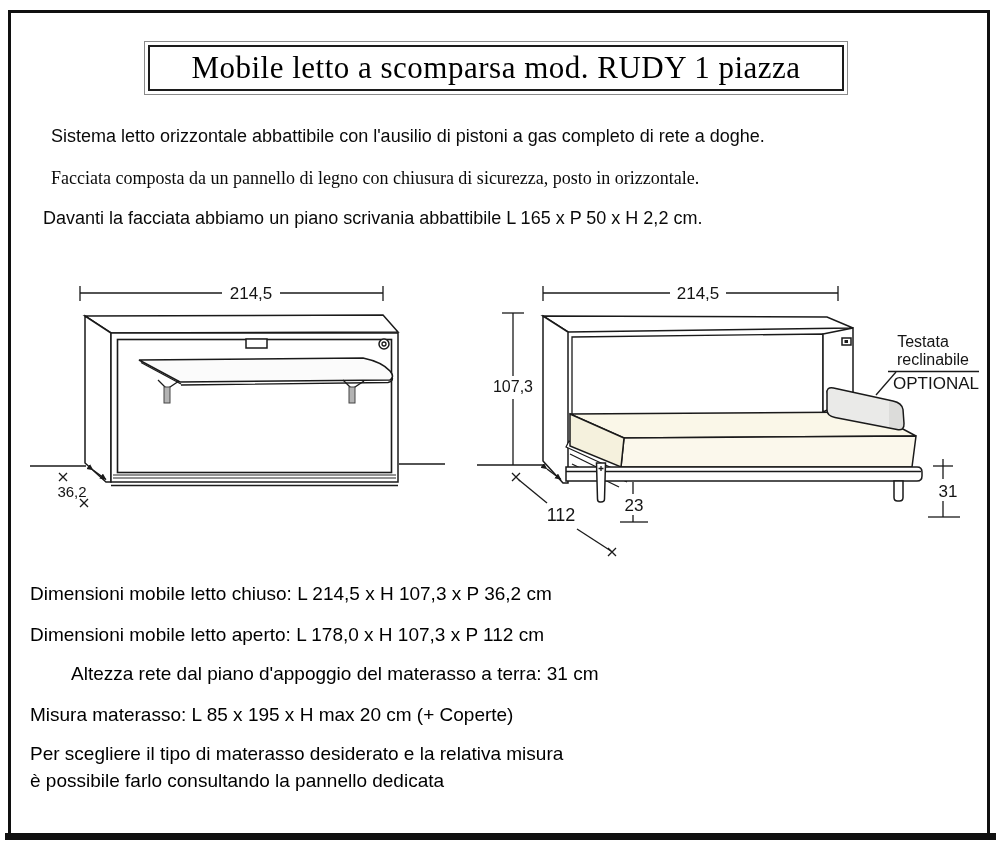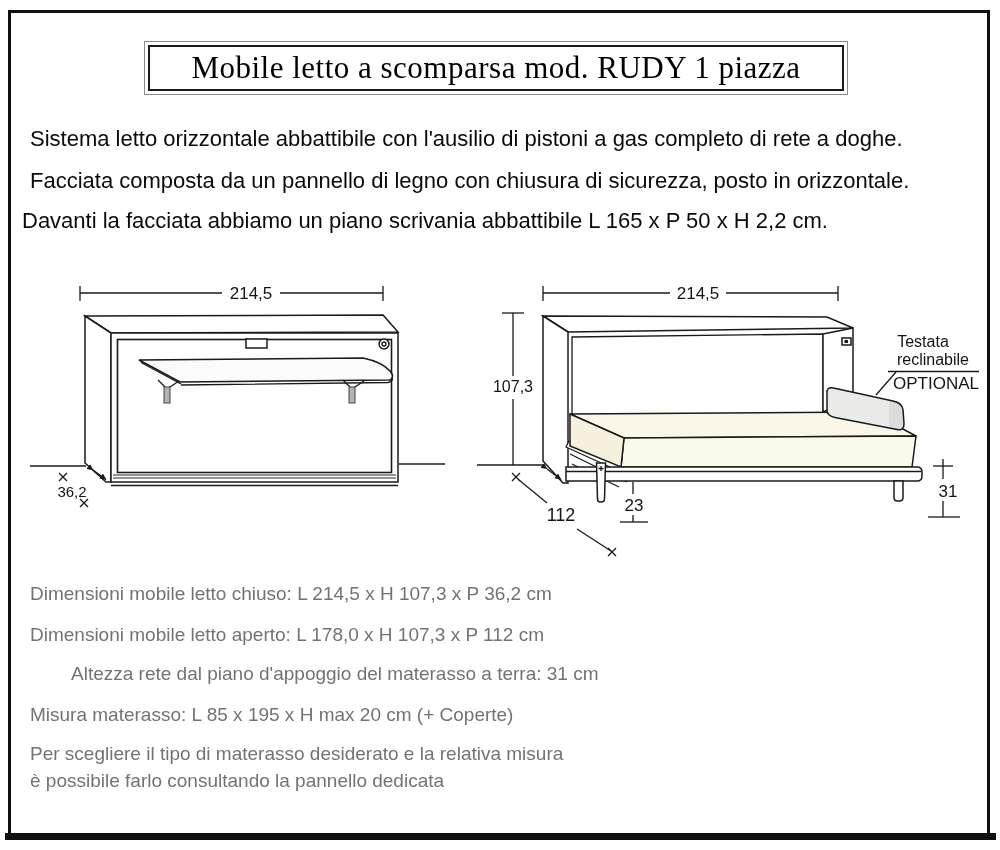--- a/index.html
+++ b/index.html
@@ -16,38 +16,38 @@
   .title-box{
     left:144px;top:41px;width:704px;height:54px;box-sizing:border-box;
     border:1px solid #8a8a8a;padding:3px;background:#fff;
   }
   .title-inner{
     width:100%;height:100%;box-sizing:border-box;border:2px solid #1c1c1c;
     display:flex;align-items:center;justify-content:center;
     font-family:"Liberation Serif","DejaVu Serif",serif;
     font-size:31px;letter-spacing:0.5px;white-space:nowrap;color:#000;
   }
-  .desc{font-size:22px;white-space:nowrap;color:#0a0a0a;}
-  .spec{font-size:19px;white-space:nowrap;color:#737373;}
+  .desc{font-size:18px;white-space:nowrap;color:#0a0a0a;margin-left:21px;}
+  .spec{font-size:19px;white-space:nowrap;color:#000000;}
   svg .ln{stroke:#1a1a1a;stroke-width:1.3;fill:none;}
   svg .fw{fill:#ffffff;stroke:#1a1a1a;stroke-width:1.5;}
   svg text{fill:#141414;stroke:none;font-family:"Liberation Sans",sans-serif;}
 </style>
 </head>
 <body>
 
 <div class="abs frame"></div>
 <div class="abs bottom-bar"></div>
 
 <div class="abs title-box">
   <div class="title-inner">Mobile letto a scomparsa mod. RUDY 1 piazza</div>
 </div>
 
 <div class="abs desc" style="left:30px;top:126px;">Sistema letto orizzontale abbattibile con l'ausilio di pistoni a gas completo di rete a doghe.</div>
-<div class="abs desc" style="left:30px;top:168px;">Facciata composta da un pannello di legno con chiusura di sicurezza, posto in orizzontale.</div>
+<div class="abs desc" style="left:30px;top:168px;font-family:Liberation Serif, serif;">Facciata composta da un pannello di legno con chiusura di sicurezza, posto in orizzontale.</div>
 <div class="abs desc" style="left:22px;top:208px;">Davanti la facciata abbiamo un piano scrivania abbattibile L 165 x P 50 x H 2,2 cm.</div>
 
 <svg class="abs" style="left:0;top:270px;" width="1000" height="300" viewBox="0 270 1000 300">
   <defs>
     <marker id="arr" markerWidth="9" markerHeight="9" refX="6" refY="3" orient="auto" markerUnits="userSpaceOnUse">
       <path d="M0,0 L6.5,3 L0,6 Z" fill="#1a1a1a"></path>
     </marker>
   </defs>
 
   <g>

